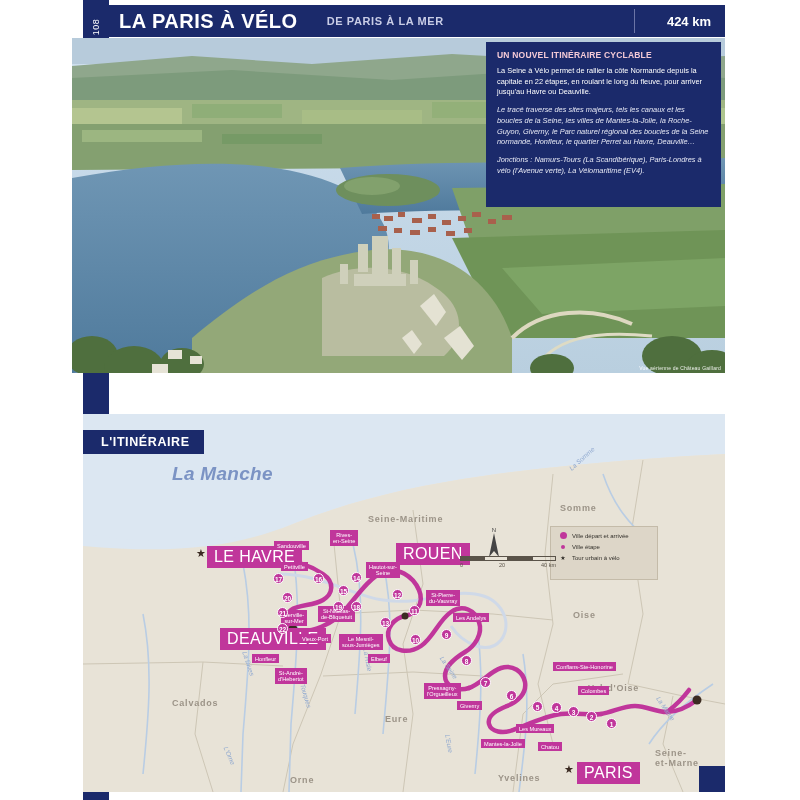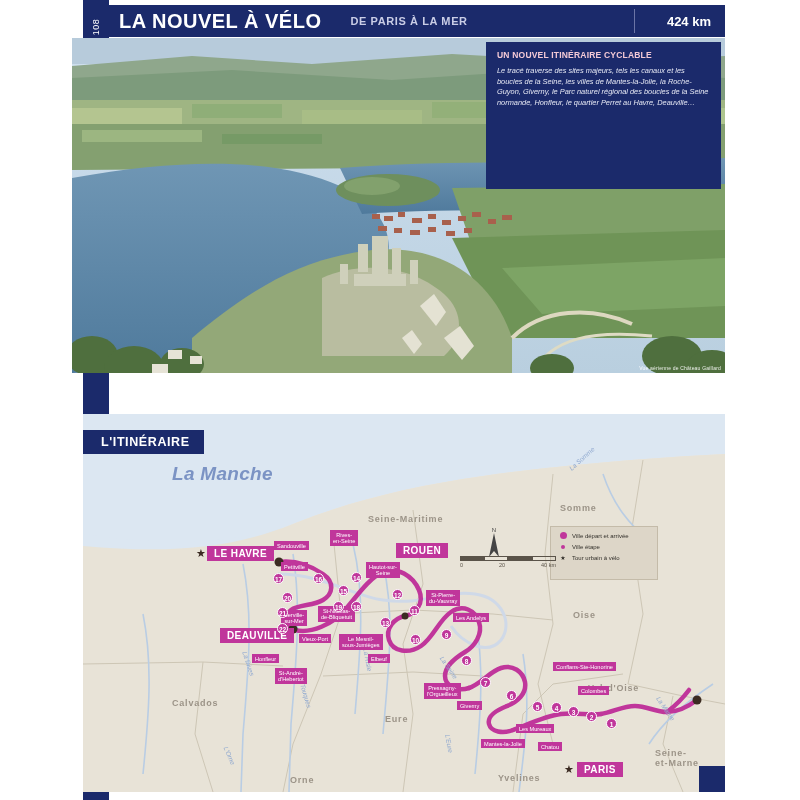--- a/index.html
+++ b/index.html
@@ -87,21 +87,21 @@
     color: #ffffff;
     font-size: 5px;
     opacity: .9;
     letter-spacing: .2px;
   }
 
   
   .infobox {
     position: absolute;
     left: 486px; top: 42px;
-    width: 235px; height: 147px;
+    width: 235px; height: 165px;
     background: #1b2a6b;
     padding: 8px 10px 8px 11px;
     color: #ffffff;
   }
   .infobox h3 {
     margin: 0 0 6px 0;
     font-size: 8.5px;
     font-weight: bold;
     color: #f3c9d6;
     letter-spacing: .2px;
@@ -163,22 +163,22 @@
     font-size: 6.5px;
     font-style: italic;
     white-space: nowrap;
   }
 
   
   .city {
     position: absolute;
     background: #c0369b;
     color: #ffffff;
-    font-size: 10px;
-    font-weight: bold;
+    font-size: 16px;
+    font-weight: normal;
     letter-spacing: .4px;
     padding: 2px 7px;
     white-space: nowrap;
   }
   .town {
     position: absolute;
     background: #c0369b;
     color: #ffffff;
     font-size: 5.6px;
     line-height: 1.15;
@@ -244,21 +244,21 @@
 </head>
 <body>
 
 <div class="page">
 
   <div class="spine-bar"></div>
   <div class="spine-num top">108</div>
   <div class="spine-num bottom">109</div>
 
   <div class="header">
-    <span class="header-title">LA NOUVEL À VÉLO</span>
+    <span class="header-title">LA PARIS À VÉLO</span>
     <span class="header-sub">DE PARIS À LA MER</span>
     <span class="header-km-sep"></span>
     <span class="header-km">424 km</span>
   </div>
 
   <div class="photo">
     <svg width="653" height="335" viewBox="0 0 653 335">
       <defs>
         <linearGradient id="sky" x1="0" y1="0" x2="0" y2="1">
           <stop offset="0%" stop-color="#cfe0ef"></stop>
@@ -350,21 +350,23 @@
         <rect x="96" y="312" width="14" height="9"></rect>
         <rect x="118" y="318" width="12" height="8"></rect>
         <rect x="80" y="326" width="16" height="9"></rect>
       </g>
     </svg>
     <div class="photo-credit">Vue aérienne de Château Gaillard</div>
   </div>
 
   <div class="infobox">
     <h3>UN NOUVEL ITINÉRAIRE CYCLABLE</h3>
+    <p>La Seine à Vélo permet de rallier la côte Normande depuis la capitale en 22 étapes, en roulant le long du fleuve, pour arriver jusqu'au Havre ou Deauville.</p>
     <p class="italic">Le tracé traverse des sites majeurs, tels les canaux et les boucles de la Seine, les villes de Mantes-la-Jolie, la Roche-Guyon, Giverny, le Parc naturel régional des boucles de la Seine normande, Honfleur, le quartier Perret au Havre, Deauville…</p>
+    <p class="italic">Jonctions : Namurs-Tours (La Scandibérique), Paris-Londres à vélo (l'Avenue verte), La Vélomaritime (EV4).</p>
   </div>
 
   <div class="mappanel">
     <svg class="mapsvg" width="642" height="378" viewBox="0 0 642 378">
 
       <path d="M0 0 L642 0 L642 40 C 560 44, 470 52, 400 62 C 330 72, 270 86, 210 110 C 150 134, 90 140, 0 132 Z" fill="#dce7f2"></path>
       <path d="M0 120 C 80 132, 150 130, 205 112 C 230 104, 250 100, 268 102 L268 150 L0 156 Z" fill="#dce7f2"></path>
 
       <path d="M0 132 C 90 140, 150 134, 210 110 C 270 86, 330 72, 400 62 C 470 52, 560 44, 642 40 L642 378 L0 378 Z" fill="#e8e3d7"></path>
 

